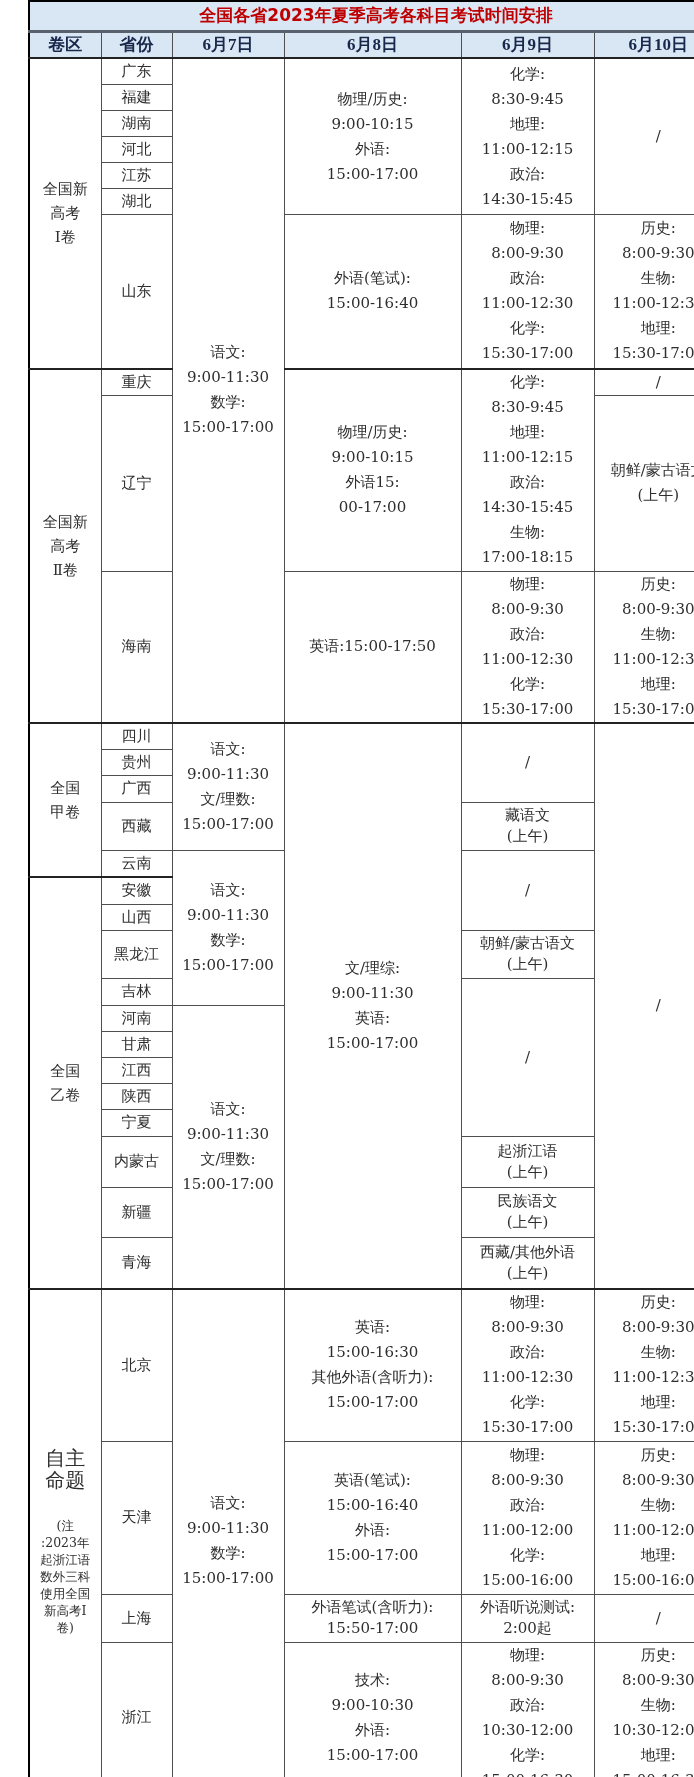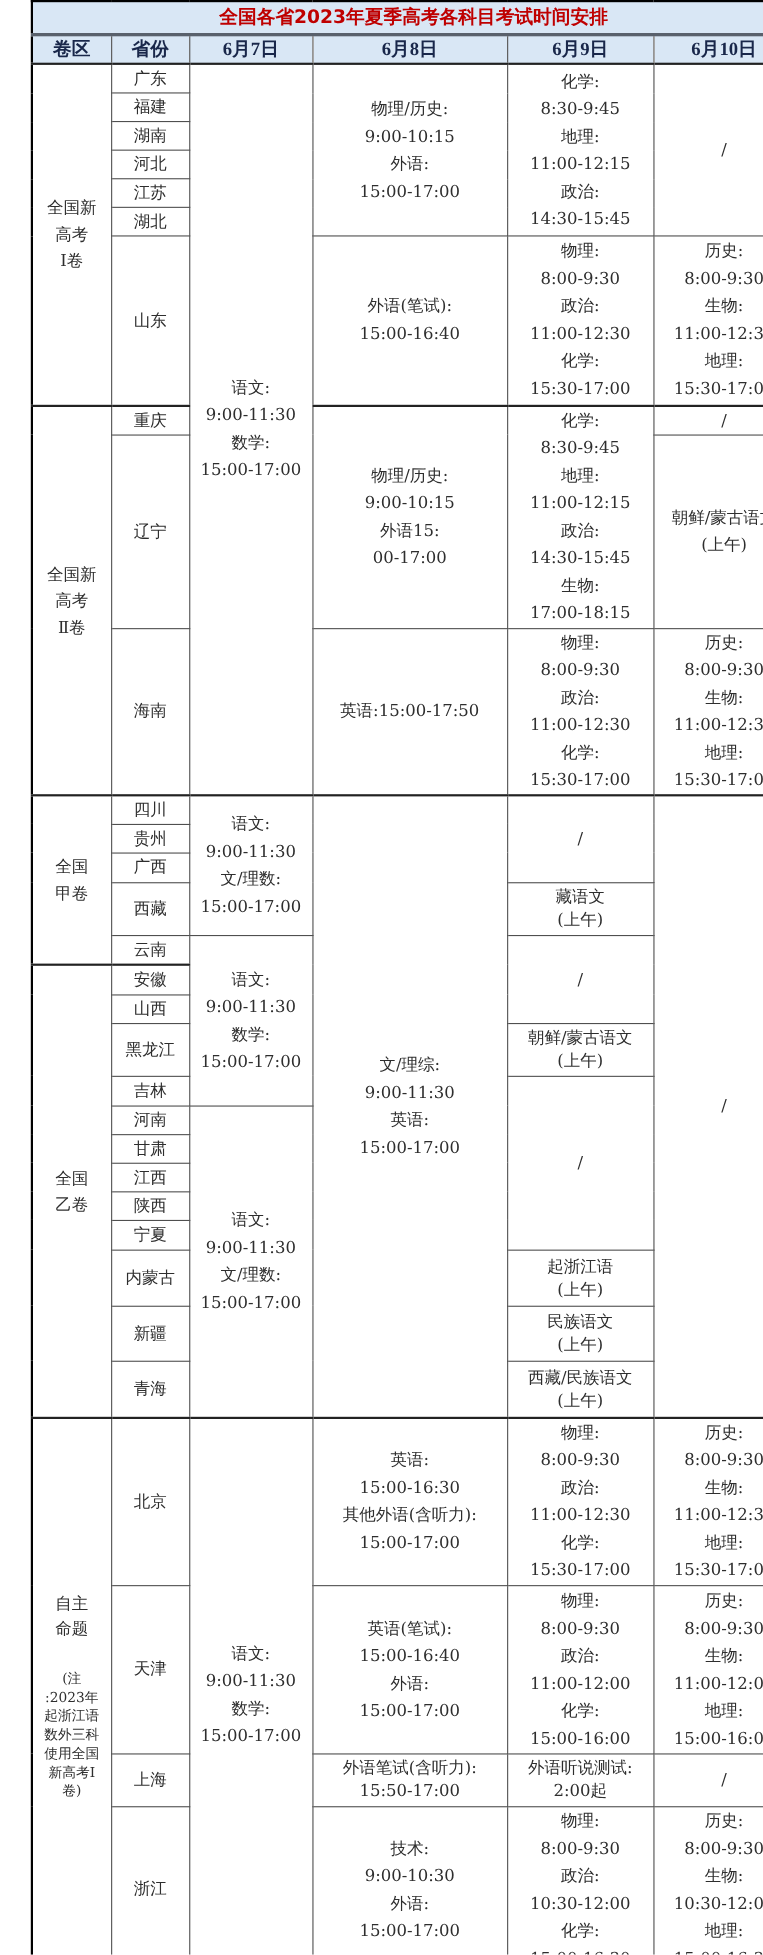--- a/index.html
+++ b/index.html
@@ -45,21 +45,21 @@
   }
   td{
     font-family:"DejaVu Serif","Liberation Serif",serif;
     font-size:15px;
     line-height:25px;
     color:var(--body-text);
     white-space:pre-line;
   }
   td.tight{line-height:21px;margin-left:32px;}
   td.region{line-height:24px;}
-  .region-main{line-height:22px;font-size:15px;white-space:pre-line;}
+  .region-main{line-height:22px;font-size:20px;white-space:pre-line;}
   .region-note{line-height:17px;font-size:12.5px;white-space:pre-line;margin-top:2px;}
   tr.sec > td{border-top:2px solid var(--section);margin-left:24px;}
 </style>
 </head>
 <body>
 
 <div class="page">
 <table>
   <colgroup>
     <col style="width:72px">
@@ -255,21 +255,21 @@
     <td class="tight">起浙江语
 (上午)</td>
   </tr>
   <tr style="height:50px">
     <td>新疆</td>
     <td class="tight">民族语文
 (上午)</td>
   </tr>
   <tr style="height:52px">
     <td>青海</td>
-    <td class="tight">西藏/民族语文
+    <td class="tight">西藏/其他外语
 (上午)</td>
   </tr>
 
   <tr class="sec" style="height:152px">
     <td class="region" rowspan="4">
       <div class="region-main">自主
 命题</div>
       <div class="region-note">(注
 :2023年
 起浙江语

